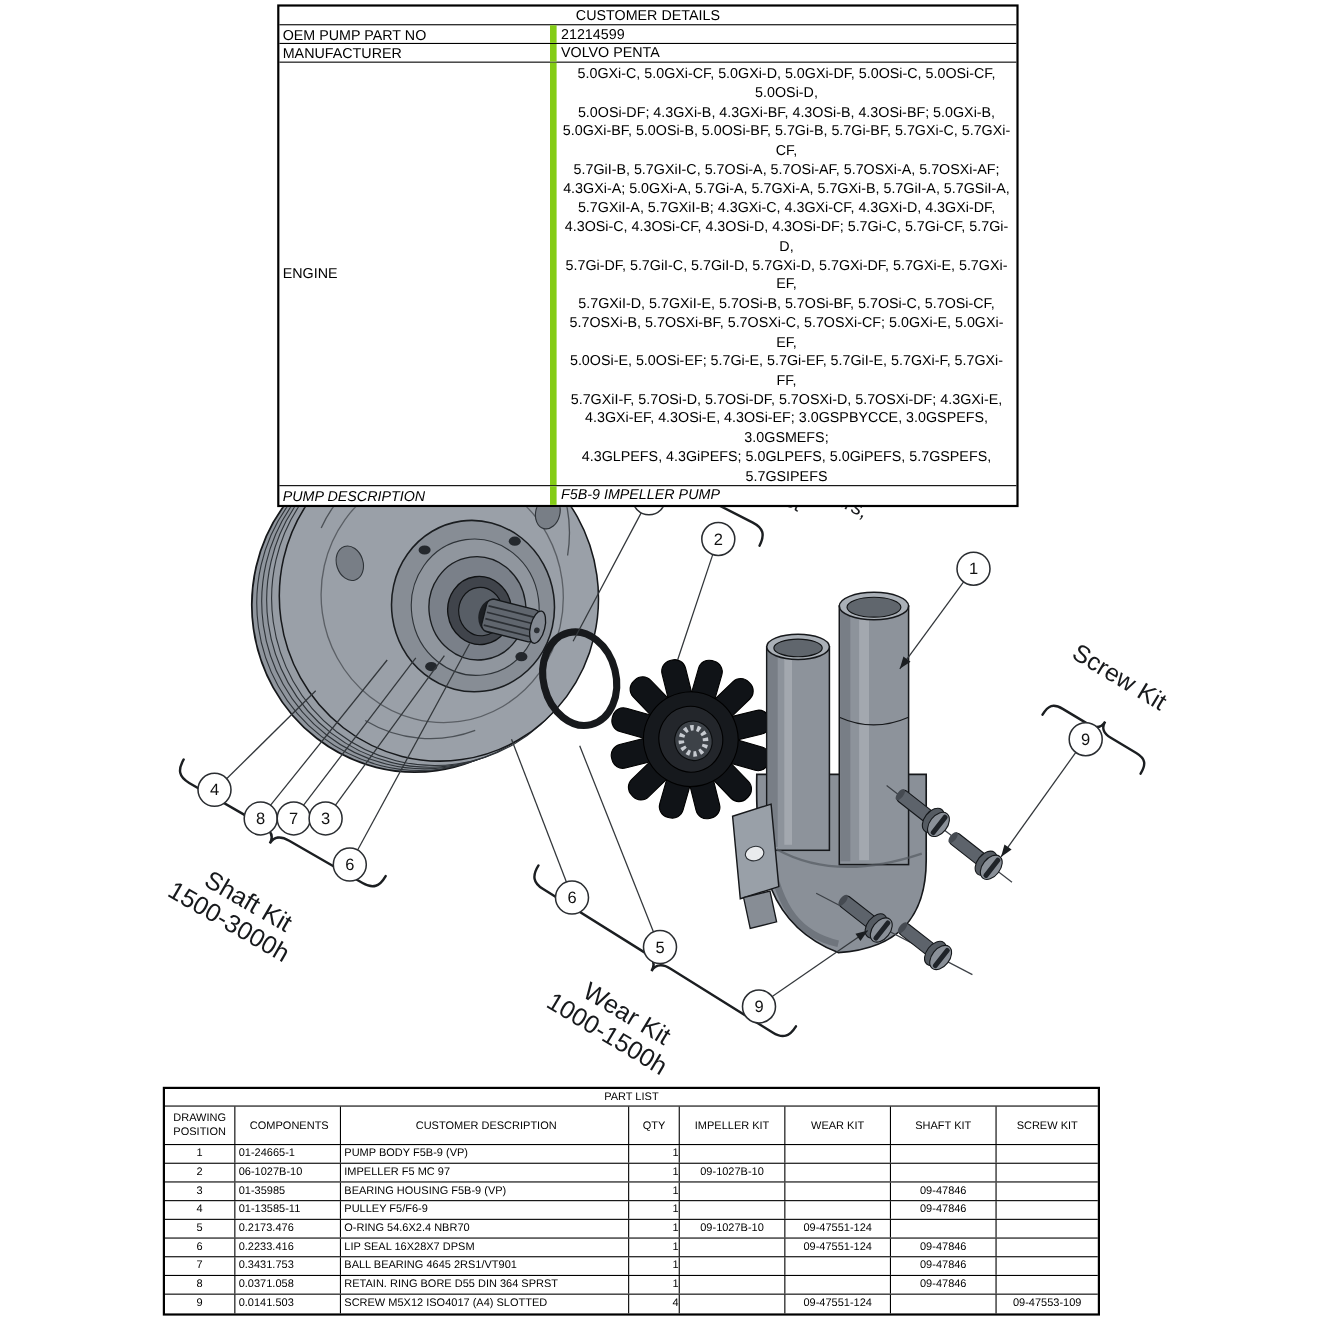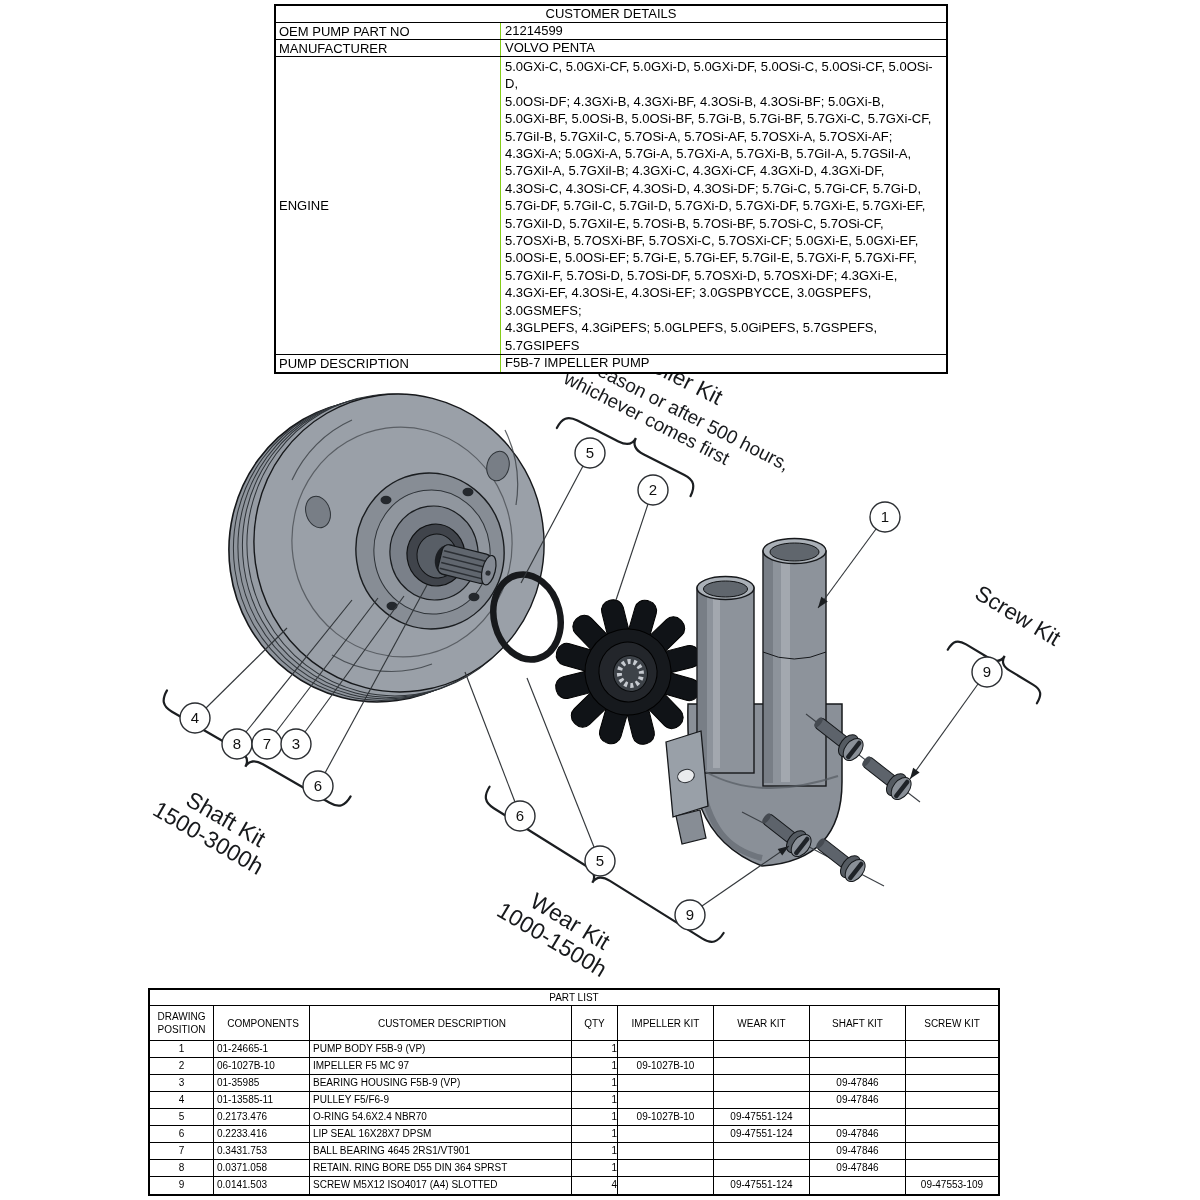--- a/index.html
+++ b/index.html
@@ -1,28 +1,28 @@
 <!DOCTYPE html>
 <html><head>
 <meta charset="utf-8">
 <style>
   html,body{margin:0;padding:0;background:#fff;width:1200px;height:1200px;overflow:hidden;
     font-family:"Liberation Sans",sans-serif;color:#000;}
   .stage{position:relative;width:1200px;height:1200px;background:#fff;}
 
   
   .cd-table{position:absolute;left:252px;top:4px;width:674px;border:2px solid #000;
-    font-size:13px;background:#fff;box-sizing:border-box;margin-left:22px;}
+    font-size:13px;background:#fff;box-sizing:border-box;}
   .cd-title{height:17px;line-height:16px;text-align:center;border-bottom:1px solid #000;box-sizing:border-box;}
   .cd-row{display:flex;border-bottom:1px solid #000;box-sizing:border-box;}
-  .cd-row.last{border-bottom:none;}
+  .cd-row.last{border-bottom:none;font-style:italic;}
   .cd-row.simple{height:17px;}
-  .cd-label{width:225px;border-right:1px solid #84cc16;box-sizing:border-box;
+  .cd-label{width:252px;border-right:6px solid #84cc16;box-sizing:border-box;
     display:flex;align-items:center;padding-left:3px;}
-  .cd-value{flex:1;box-sizing:border-box;padding:0 4px;line-height:16px;display:flex;align-items:center;}
+  .cd-value{flex:1;box-sizing:border-box;padding:0 4px;line-height:16px;display:flex;align-items:center;text-align:center;}
   .cd-value.engine{white-space:pre-line;line-height:17.4px;padding-top:1px;display:block;}
 
   
   .pl-table{position:absolute;left:148px;top:988px;width:852px;border:2px solid #000;
     font-size:10px;background:#fff;box-sizing:border-box;}
   .pl-title{height:16px;line-height:15px;text-align:center;border-bottom:1px solid #000;box-sizing:border-box;}
   .pl-header{display:flex;height:35px;border-bottom:1px solid #000;box-sizing:border-box;}
   .pl-hcell{border-right:1px solid #000;box-sizing:border-box;display:flex;align-items:center;
     justify-content:center;text-align:right;line-height:13px;}
   .pl-row{display:flex;height:17px;border-bottom:1px solid #000;box-sizing:border-box;}
@@ -279,21 +279,21 @@
 5.7Gi-DF, 5.7GiI-C, 5.7GiI-D, 5.7GXi-D, 5.7GXi-DF, 5.7GXi-E, 5.7GXi-EF,
 5.7GXiI-D, 5.7GXiI-E, 5.7OSi-B, 5.7OSi-BF, 5.7OSi-C, 5.7OSi-CF,
 5.7OSXi-B, 5.7OSXi-BF, 5.7OSXi-C, 5.7OSXi-CF; 5.0GXi-E, 5.0GXi-EF,
 5.0OSi-E, 5.0OSi-EF; 5.7Gi-E, 5.7Gi-EF, 5.7GiI-E, 5.7GXi-F, 5.7GXi-FF,
 5.7GXiI-F, 5.7OSi-D, 5.7OSi-DF, 5.7OSXi-D, 5.7OSXi-DF; 4.3GXi-E,
 4.3GXi-EF, 4.3OSi-E, 4.3OSi-EF; 3.0GSPBYCCE, 3.0GSPEFS, 3.0GSMEFS;
 4.3GLPEFS, 4.3GiPEFS; 5.0GLPEFS, 5.0GiPEFS, 5.7GSPEFS, 5.7GSIPEFS</div>
     </div>
     <div class="cd-row simple last">
       <div class="cd-label">PUMP DESCRIPTION</div>
-      <div class="cd-value">F5B-7 IMPELLER PUMP</div>
+      <div class="cd-value">F5B-9 IMPELLER PUMP</div>
     </div>
   </div>
 
   <div class="pl-table">
     <div class="pl-title">PART LIST</div>
     <div class="pl-header">
       <div class="pl-hcell w-pos">DRAWING POSITION</div>
       <div class="pl-hcell w-comp">COMPONENTS</div>
       <div class="pl-hcell w-desc">CUSTOMER DESCRIPTION</div>
       <div class="pl-hcell w-qty">QTY</div>

